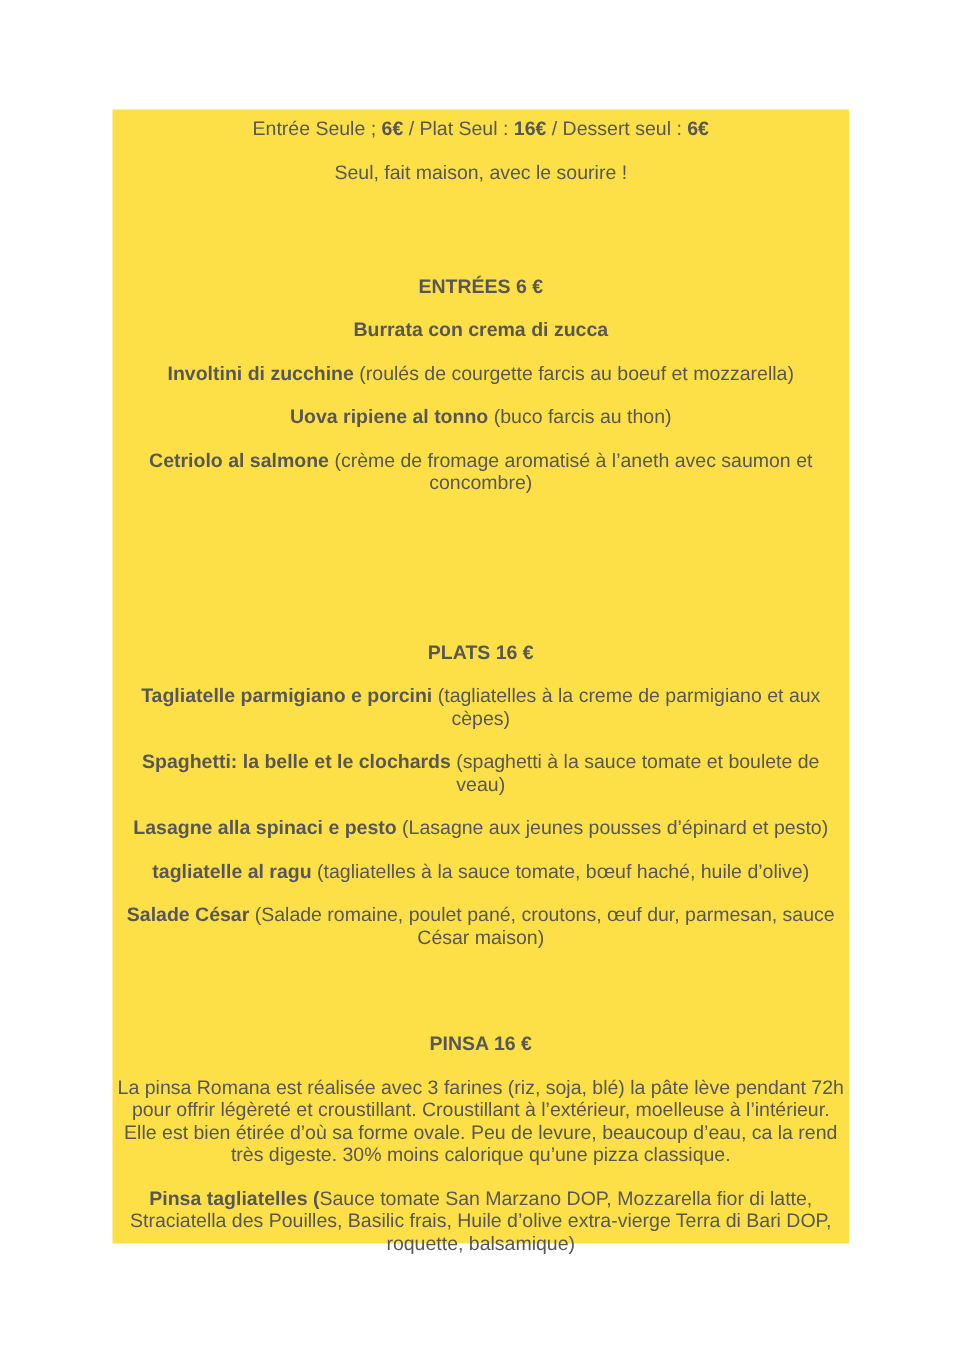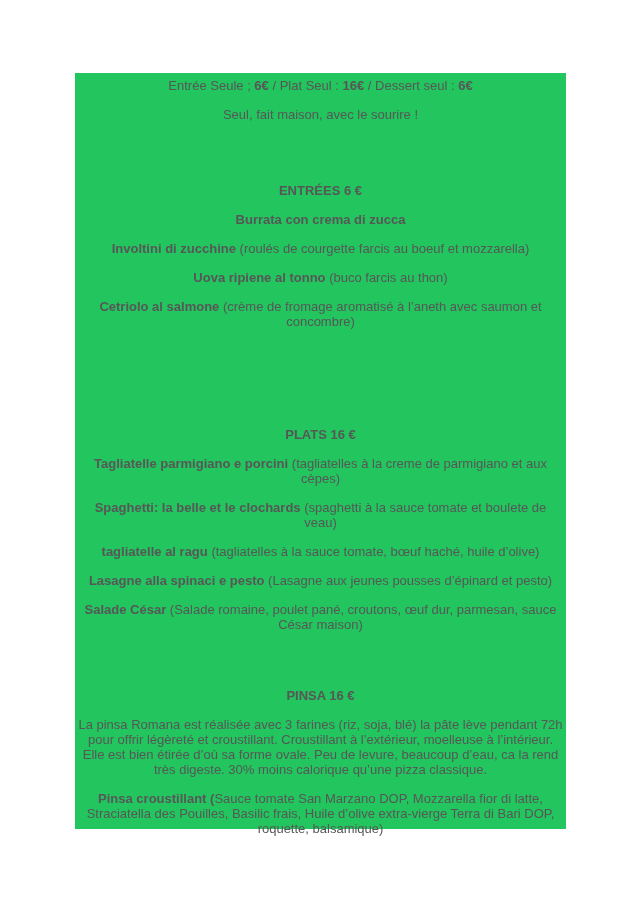--- a/index.html
+++ b/index.html
@@ -11,21 +11,21 @@
     overflow: hidden;
     font-family: "Liberation Sans", sans-serif;
   }
   .page {
     position: absolute;
     left: 75px;
     top: 73px;
     width: 491px;
     height: 756px;
     box-sizing: border-box;
-    background: #22c55e;
+    background: #fde047;
     padding: 5px 2px 9px 2px;
     color: #575757;
     font-size: 13px;
     line-height: 15px;
   }
   .line {
     margin: 0 0 14px 0;
     text-align: center;
   }
   .para {
@@ -60,29 +60,29 @@
     <p class="line"><span class="b">Cetriolo al salmone</span> <span>(crème de fromage aromatisé à l’aneth avec saumon et concombre)</span></p>
 
     <div class="sp-b"></div>
 
     <p class="line b">PLATS 16 €</p>
 
     <p class="line"><span class="b">Tagliatelle parmigiano e porcini</span> <span>(tagliatelles à la creme de parmigiano et aux cèpes)</span></p>
 
     <p class="line"><span class="b">Spaghetti: la belle et le clochards</span> <span>(spaghetti à la sauce tomate et boulete de veau)</span></p>
 
+    <p class="line"><span class="b">Lasagne alla spinaci e pesto</span> <span>(Lasagne aux jeunes pousses d’épinard et pesto)</span></p>
+
     <p class="line"><span class="b">tagliatelle al ragu</span> <span>(tagliatelles à la sauce tomate, bœuf haché, huile d’olive)</span></p>
-
-    <p class="line"><span class="b">Lasagne alla spinaci e pesto</span> <span>(Lasagne aux jeunes pousses d’épinard et pesto)</span></p>
 
     <p class="line"><span class="b">Salade César</span> <span>(Salade romaine, poulet pané, croutons, œuf dur, parmesan, sauce César maison)</span></p>
 
 
     <div class="sp-c"></div>
 
     <p class="line b">PINSA 16 €</p>
 
     <p class="para">La pinsa Romana est réalisée avec 3 farines (riz, soja, blé) la pâte lève pendant 72h pour offrir légèreté et croustillant. Croustillant à l’extérieur, moelleuse à l’intérieur. Elle est bien étirée d’où sa forme ovale. Peu de levure, beaucoup d’eau, ca la rend très digeste. 30% moins calorique qu’une pizza classique.</p>
 
-    <p class="line"><span class="b">Pinsa croustillant (</span><span>Sauce tomate San Marzano DOP, Mozzarella fior di latte, Straciatella des Pouilles, Basilic frais, Huile d’olive extra-vierge Terra di Bari DOP, roquette, balsamique)</span></p>
+    <p class="line"><span class="b">Pinsa tagliatelles (</span><span>Sauce tomate San Marzano DOP, Mozzarella fior di latte, Straciatella des Pouilles, Basilic frais, Huile d’olive extra-vierge Terra di Bari DOP, roquette, balsamique)</span></p>
 
   </div>
 </div>
 
 </body></html>

